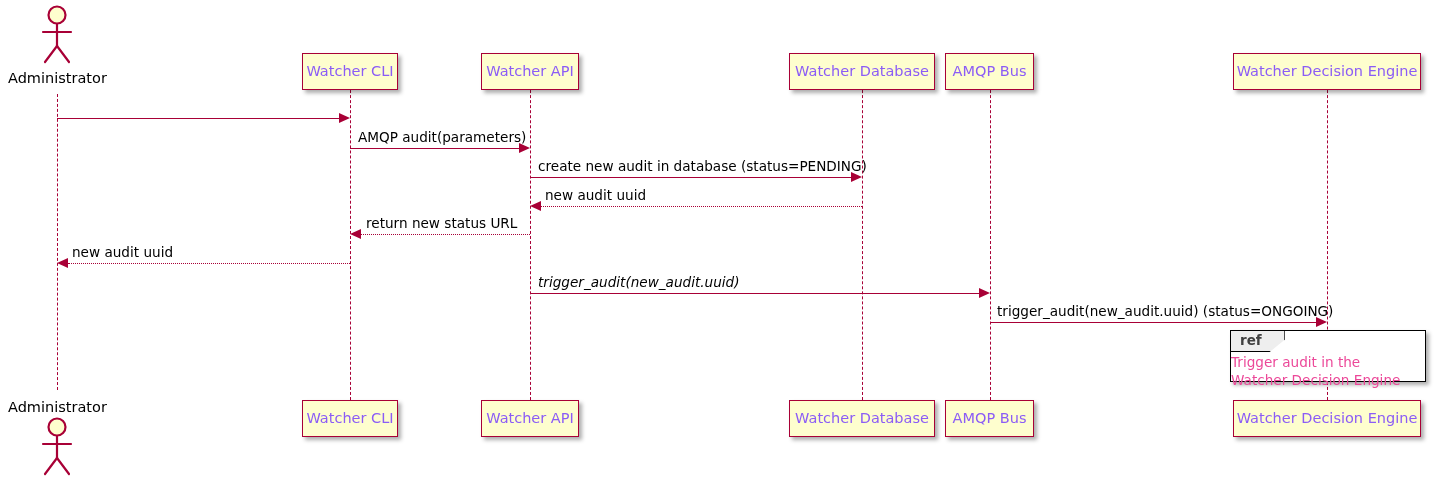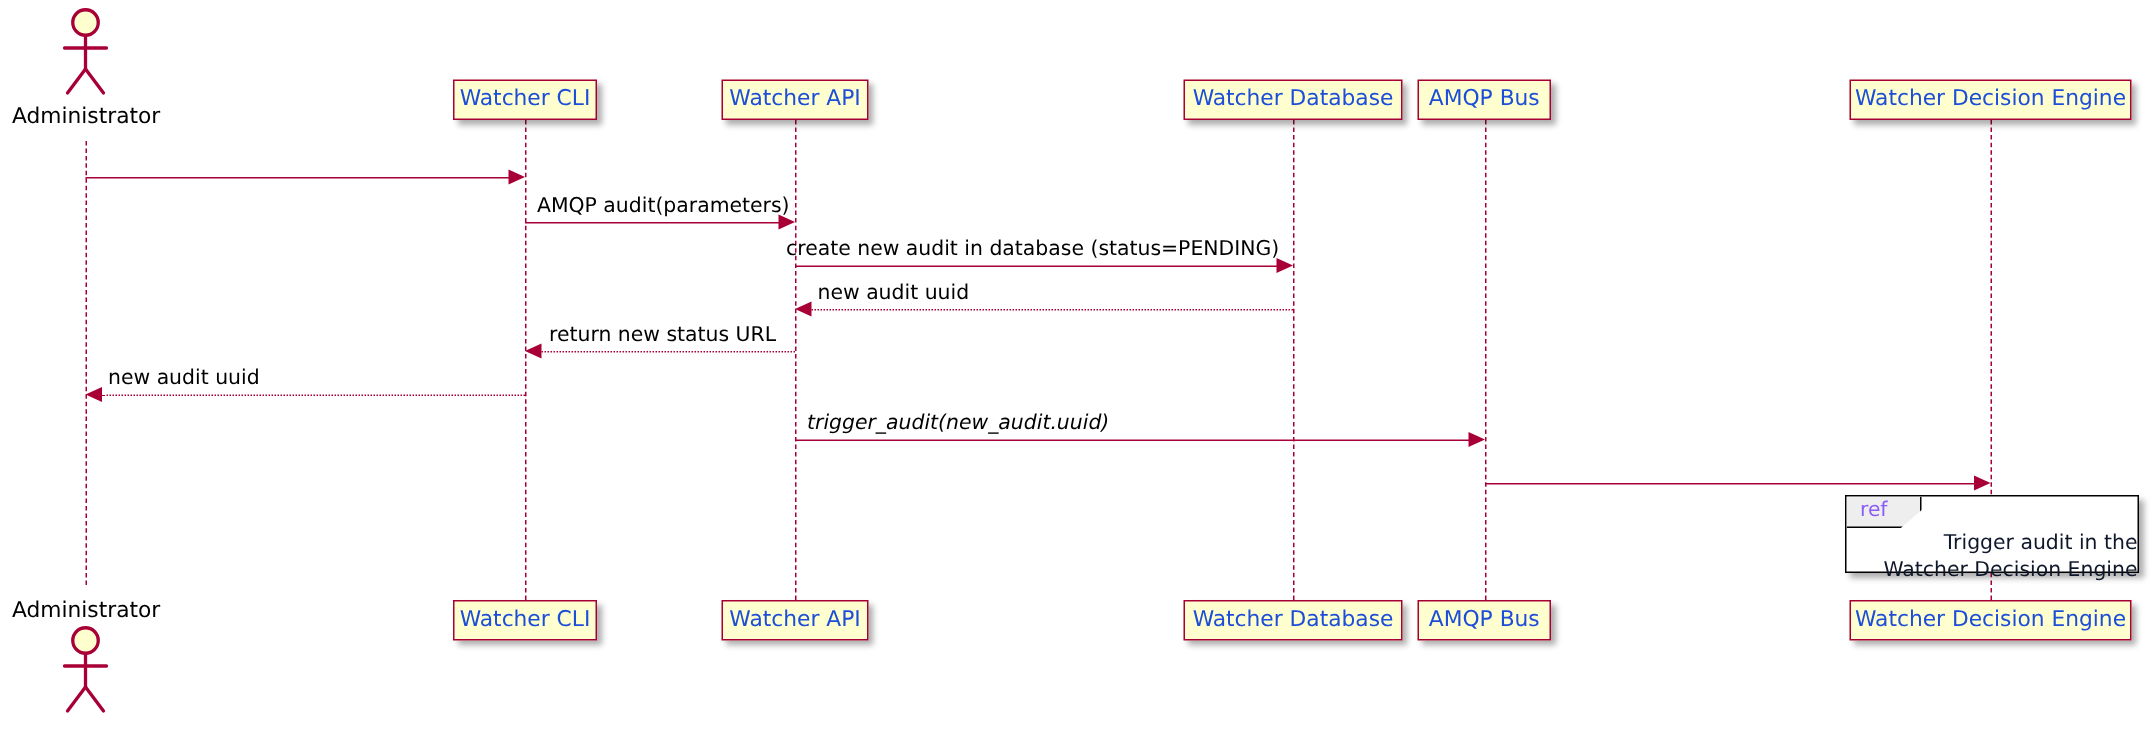--- a/index.html
+++ b/index.html
@@ -23,30 +23,30 @@
     width: 0;
     border-left: 1px dashed #A80036;
   }
 
   
   .participant {
     position: absolute;
     box-sizing: border-box;
     background: #FEFECE;
     border: 1.5px solid #A80036;
-    color: #1d4ed8;
+    color: #8b5cf6;
     font-size: 14.5px;
     line-height: 1;
     display: flex;
     align-items: center;
     justify-content: center;
     white-space: nowrap;
     box-shadow: 3px 3px 4px rgba(0,0,0,0.32);
     padding: 0 9px;
-    height: 27px;
+    height: 37px;
   }
 
   
   .actor {
     position: absolute;
   }
   .actor-label {
     position: absolute;
     font-size: 14.5px;
     color: #000000;
@@ -100,33 +100,33 @@
     top: 0;
     height: 20px;
     background: #EEEEEE;
     border-right: 1.6px solid #000000;
     border-bottom: 1.6px solid #000000;
     display: flex;
     align-items: center;
     padding-left: 9px;
     padding-right: 22px;
     font-size: 13.5px;
-    font-weight: normal;
-    color: #8b5cf6;
+    font-weight: bold;
+    color: #404040;
     line-height: 1;
     clip-path: polygon(0 0, 100% 0, 100% 42%, 72% 100%, 0 100%);
   }
   .ref-body {
     position: absolute;
     left: 0;
     top: 22px;
     width: 100%;
-    text-align: right;
+    text-align: left;
     font-size: 13.6px;
-    color: #0f172a;
+    color: #ec4899;
     line-height: 1.35;
   }
   .ref-body div { white-space: nowrap; }
 </style>
 </head>
 <body>
 
 <div id="canvas">
 
   <div class="lifeline" style="left:57px; top:94px; height:296px;"></div>
@@ -174,40 +174,41 @@
   <div class="participant" style="left:945px; top:400px; width:89px;">AMQP Bus</div>
   <div class="participant" style="left:1233px; top:400px; width:188px;">Watcher Decision Engine</div>
 
   <div class="msg-line" style="left:57px; top:118px; width:284px;"></div>
   <div class="arrowhead right" style="left:339px; top:113px;"></div>
 
   <div class="msg-label" style="left:358px; top:131px;">AMQP audit(parameters)</div>
   <div class="msg-line" style="left:350px; top:148px; width:171px;"></div>
   <div class="arrowhead right" style="left:519px; top:143px;"></div>
 
-  <div class="msg-label" style="left:524px; top:160px;">create new audit in database (status=PENDING)</div>
+  <div class="msg-label" style="left:538px; top:160px;">create new audit in database (status=PENDING)</div>
   <div class="msg-line" style="left:530px; top:177px; width:323px;"></div>
   <div class="arrowhead right" style="left:851px; top:172px;"></div>
 
   <div class="msg-label" style="left:545px; top:189px;">new audit uuid</div>
   <div class="msg-line dotted" style="left:541px; top:206px; width:321px;"></div>
   <div class="arrowhead left" style="left:530px; top:201px;"></div>
 
   <div class="msg-label" style="left:366px; top:217px;">return new status URL</div>
   <div class="msg-line dotted" style="left:361px; top:234px; width:169px;"></div>
   <div class="arrowhead left" style="left:350px; top:229px;"></div>
 
   <div class="msg-label" style="left:72px; top:246px;">new audit uuid</div>
   <div class="msg-line dotted" style="left:68px; top:263px; width:282px;"></div>
   <div class="arrowhead left" style="left:57px; top:258px;"></div>
 
   <div class="msg-label" style="left:538px; top:276px;font-style:italic;">trigger_audit(new_audit.uuid)</div>
   <div class="msg-line" style="left:530px; top:293px; width:451px;"></div>
   <div class="arrowhead right" style="left:979px; top:288px;"></div>
 
+  <div class="msg-label" style="left:997px; top:305px;">trigger_audit(new_audit.uuid) (status=ONGOING)</div>
   <div class="msg-line" style="left:990px; top:322px; width:328px;"></div>
   <div class="arrowhead right" style="left:1316px; top:317px;"></div>
 
   <div class="ref-box" style="left:1230px; top:330px; width:196px; height:52px;">
     <div class="ref-tab">ref</div>
     <div class="ref-body">
       <div>Trigger audit in the</div>
       <div>Watcher Decision Engine</div>
     </div>
   </div>

